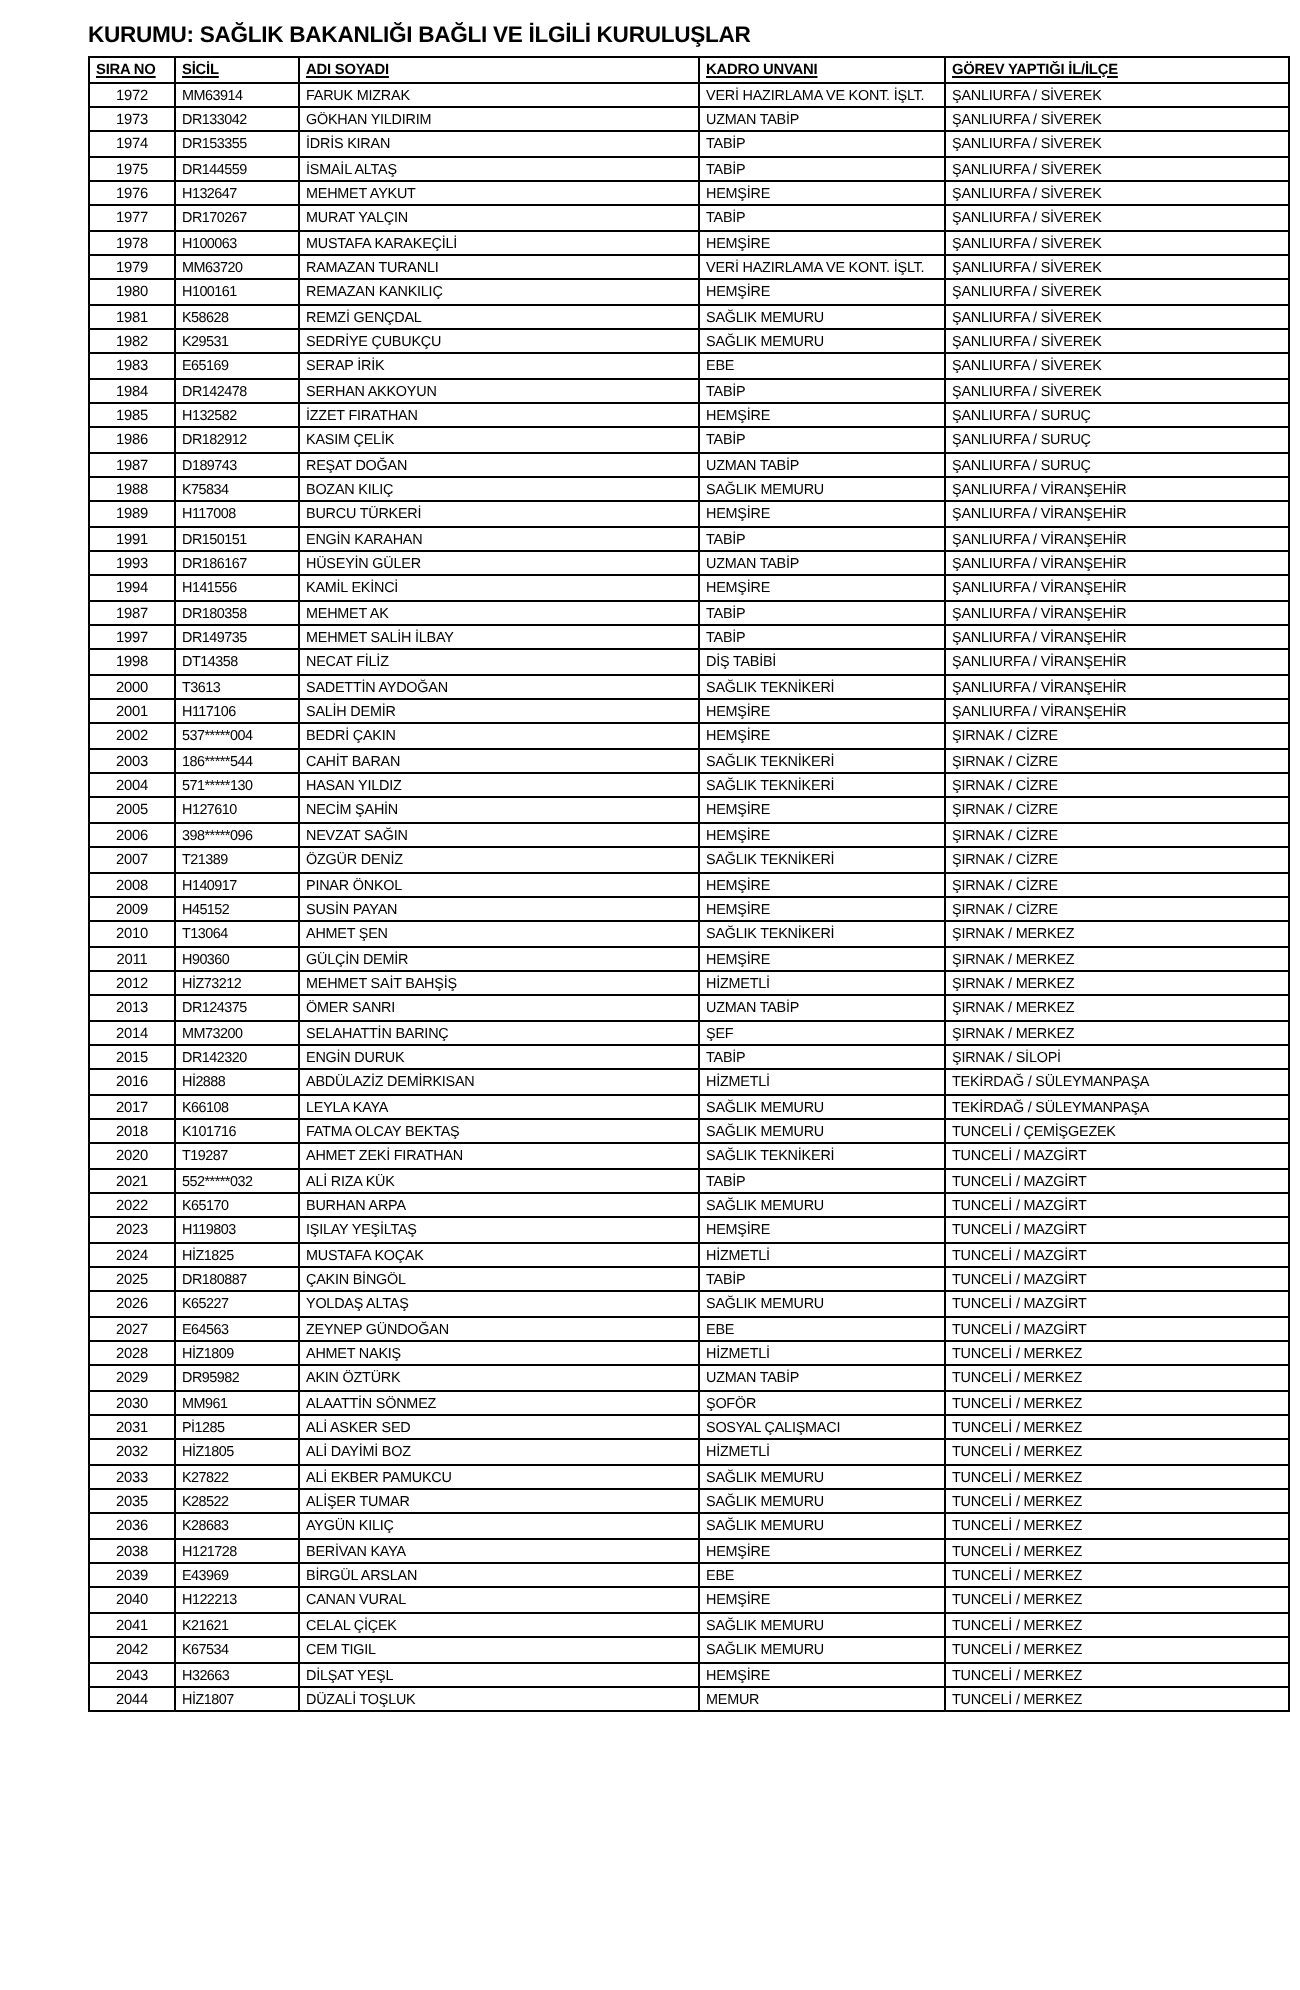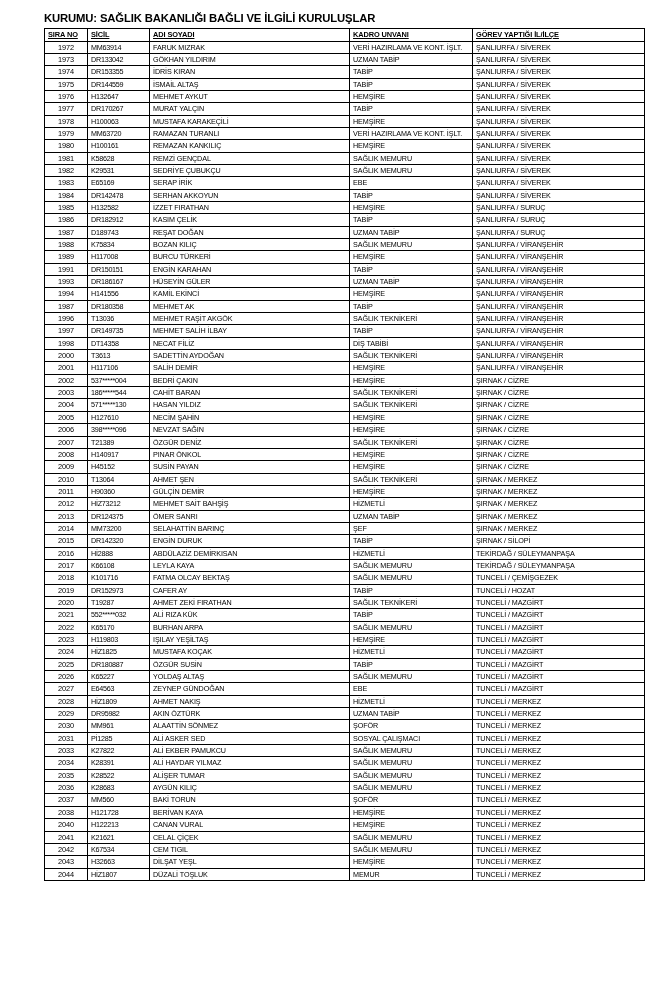--- a/index.html
+++ b/index.html
@@ -248,27 +248,20 @@
           <td class="gorev">ŞANLIURFA / VİRANŞEHİR</td>
         </tr>
         <tr>
           <td class="sira">1987</td>
           <td class="sicil">DR180358</td>
           <td class="ad">MEHMET AK</td>
           <td class="unvan">TABİP</td>
           <td class="gorev">ŞANLIURFA / VİRANŞEHİR</td>
         </tr>
         <tr>
-          <td class="sira">1996</td>
-          <td class="sicil">T13036</td>
-          <td class="ad">MEHMET RAŞİT AKGÖK</td>
-          <td class="unvan">SAĞLIK TEKNİKERİ</td>
-          <td class="gorev">ŞANLIURFA / VİRANŞEHİR</td>
-        </tr>
-        <tr>
           <td class="sira">1997</td>
           <td class="sicil">DR149735</td>
           <td class="ad">MEHMET SALİH İLBAY</td>
           <td class="unvan">TABİP</td>
           <td class="gorev">ŞANLIURFA / VİRANŞEHİR</td>
         </tr>
         <tr>
           <td class="sira">1998</td>
           <td class="sicil">DT14358</td>
           <td class="ad">NECAT FİLİZ</td>
@@ -402,27 +395,20 @@
           <td class="gorev">TEKİRDAĞ / SÜLEYMANPAŞA</td>
         </tr>
         <tr>
           <td class="sira">2018</td>
           <td class="sicil">K101716</td>
           <td class="ad">FATMA OLCAY BEKTAŞ</td>
           <td class="unvan">SAĞLIK MEMURU</td>
           <td class="gorev">TUNCELİ / ÇEMİŞGEZEK</td>
         </tr>
         <tr>
-          <td class="sira">2019</td>
-          <td class="sicil">DR152973</td>
-          <td class="ad">CAFER AY</td>
-          <td class="unvan">TABİP</td>
-          <td class="gorev">TUNCELİ / HOZAT</td>
-        </tr>
-        <tr>
           <td class="sira">2020</td>
           <td class="sicil">T19287</td>
           <td class="ad">AHMET ZEKİ FIRATHAN</td>
           <td class="unvan">SAĞLIK TEKNİKERİ</td>
           <td class="gorev">TUNCELİ / MAZGİRT</td>
         </tr>
         <tr>
           <td class="sira">2021</td>
           <td class="sicil">552*****032</td>
           <td class="ad">ALİ RIZA KÜK</td>
@@ -446,21 +432,21 @@
         <tr>
           <td class="sira">2024</td>
           <td class="sicil">HİZ1825</td>
           <td class="ad">MUSTAFA KOÇAK</td>
           <td class="unvan">HİZMETLİ</td>
           <td class="gorev">TUNCELİ / MAZGİRT</td>
         </tr>
         <tr>
           <td class="sira">2025</td>
           <td class="sicil">DR180887</td>
-          <td class="ad">ÖZGÜR SUSİN</td>
+          <td class="ad">ÇAKIN BİNGÖL</td>
           <td class="unvan">TABİP</td>
           <td class="gorev">TUNCELİ / MAZGİRT</td>
         </tr>
         <tr>
           <td class="sira">2026</td>
           <td class="sicil">K65227</td>
           <td class="ad">YOLDAŞ ALTAŞ</td>
           <td class="unvan">SAĞLIK MEMURU</td>
           <td class="gorev">TUNCELİ / MAZGİRT</td>
         </tr>
@@ -493,59 +479,59 @@
           <td class="gorev">TUNCELİ / MERKEZ</td>
         </tr>
         <tr>
           <td class="sira">2031</td>
           <td class="sicil">Pİ1285</td>
           <td class="ad">ALİ ASKER SED</td>
           <td class="unvan">SOSYAL ÇALIŞMACI</td>
           <td class="gorev">TUNCELİ / MERKEZ</td>
         </tr>
         <tr>
+          <td class="sira">2032</td>
+          <td class="sicil">HİZ1805</td>
+          <td class="ad">ALİ DAYİMİ BOZ</td>
+          <td class="unvan">HİZMETLİ</td>
+          <td class="gorev">TUNCELİ / MERKEZ</td>
+        </tr>
+        <tr>
           <td class="sira">2033</td>
           <td class="sicil">K27822</td>
           <td class="ad">ALİ EKBER PAMUKCU</td>
           <td class="unvan">SAĞLIK MEMURU</td>
           <td class="gorev">TUNCELİ / MERKEZ</td>
         </tr>
         <tr>
-          <td class="sira">2034</td>
-          <td class="sicil">K28391</td>
-          <td class="ad">ALİ HAYDAR YILMAZ</td>
-          <td class="unvan">SAĞLIK MEMURU</td>
-          <td class="gorev">TUNCELİ / MERKEZ</td>
-        </tr>
-        <tr>
           <td class="sira">2035</td>
           <td class="sicil">K28522</td>
           <td class="ad">ALİŞER TUMAR</td>
           <td class="unvan">SAĞLIK MEMURU</td>
           <td class="gorev">TUNCELİ / MERKEZ</td>
         </tr>
         <tr>
           <td class="sira">2036</td>
           <td class="sicil">K28683</td>
           <td class="ad">AYGÜN KILIÇ</td>
           <td class="unvan">SAĞLIK MEMURU</td>
           <td class="gorev">TUNCELİ / MERKEZ</td>
         </tr>
         <tr>
-          <td class="sira">2037</td>
-          <td class="sicil">MM560</td>
-          <td class="ad">BAKİ TORUN</td>
-          <td class="unvan">ŞOFÖR</td>
-          <td class="gorev">TUNCELİ / MERKEZ</td>
-        </tr>
-        <tr>
           <td class="sira">2038</td>
           <td class="sicil">H121728</td>
           <td class="ad">BERİVAN KAYA</td>
           <td class="unvan">HEMŞİRE</td>
+          <td class="gorev">TUNCELİ / MERKEZ</td>
+        </tr>
+        <tr>
+          <td class="sira">2039</td>
+          <td class="sicil">E43969</td>
+          <td class="ad">BİRGÜL ARSLAN</td>
+          <td class="unvan">EBE</td>
           <td class="gorev">TUNCELİ / MERKEZ</td>
         </tr>
         <tr>
           <td class="sira">2040</td>
           <td class="sicil">H122213</td>
           <td class="ad">CANAN VURAL</td>
           <td class="unvan">HEMŞİRE</td>
           <td class="gorev">TUNCELİ / MERKEZ</td>
         </tr>
         <tr>

